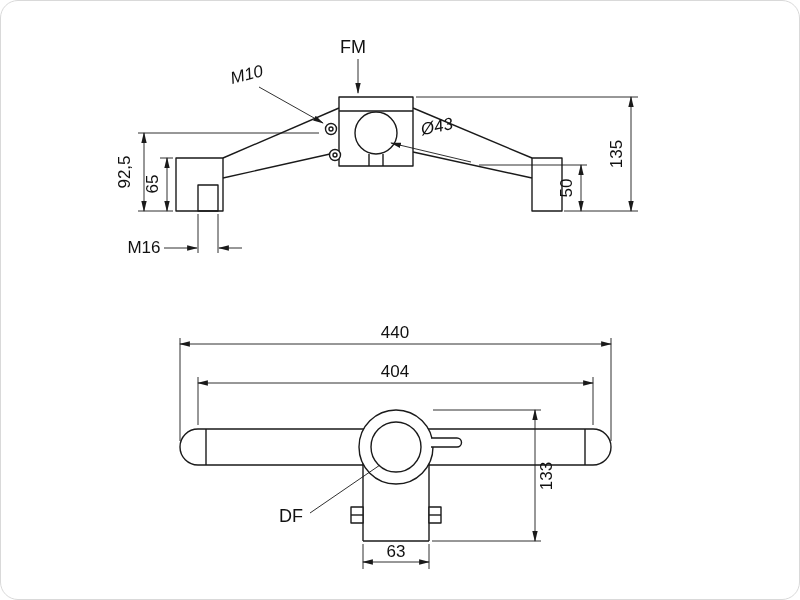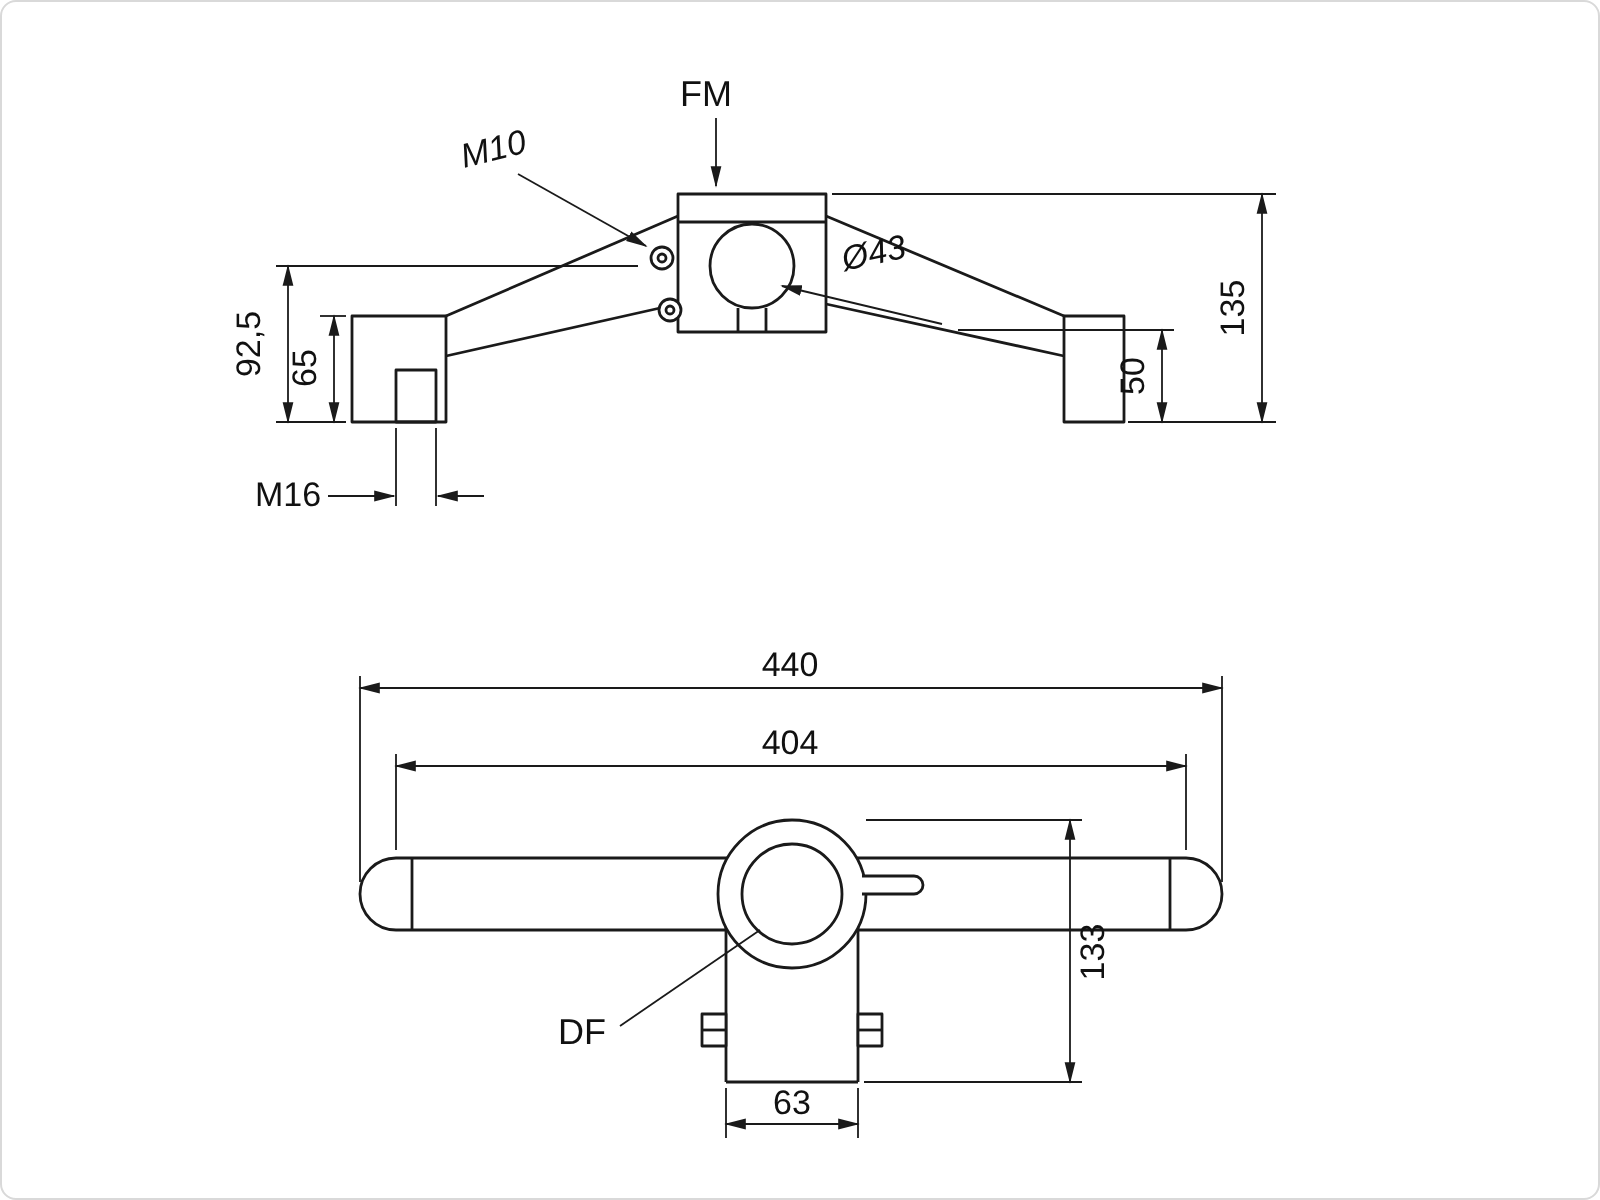--- a/index.html
+++ b/index.html
@@ -1,18 +1,18 @@
 <!DOCTYPE html>
 <html><head>
 <meta charset="utf-8">
 <style>
   html,body { margin:0; padding:0; background:#ffffff; }
   .canvas {
     width:798px; height:598px;
-    border:1px solid #d9d9d9; border-radius:8px;
+    border:1px solid #d9d9d9; border-radius:18px;
     background:#ffffff;
     position:relative; overflow:hidden;
   }
   svg { display:block; }
   .o  { stroke:#1a1a1a; stroke-width:1.4; fill:none; stroke-linejoin:round; }
   .of { stroke:#1a1a1a; stroke-width:1.4; fill:#ffffff; stroke-linejoin:round; }
   .d  { stroke:#1a1a1a; stroke-width:0.9; fill:none; }
   text {
     font-family:"Liberation Sans", sans-serif;
     font-size:17px; fill:#111111;

